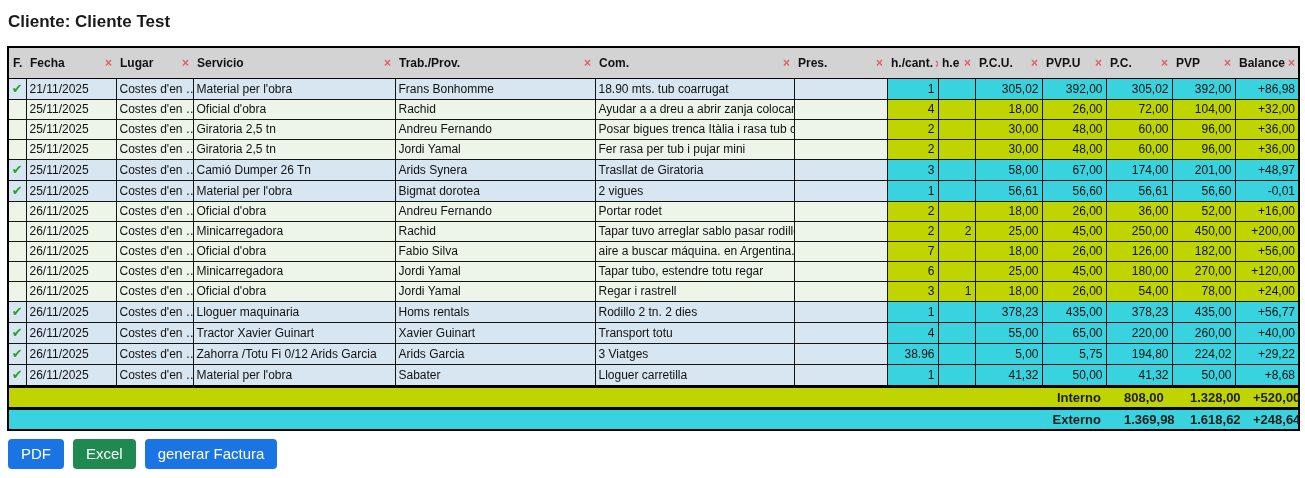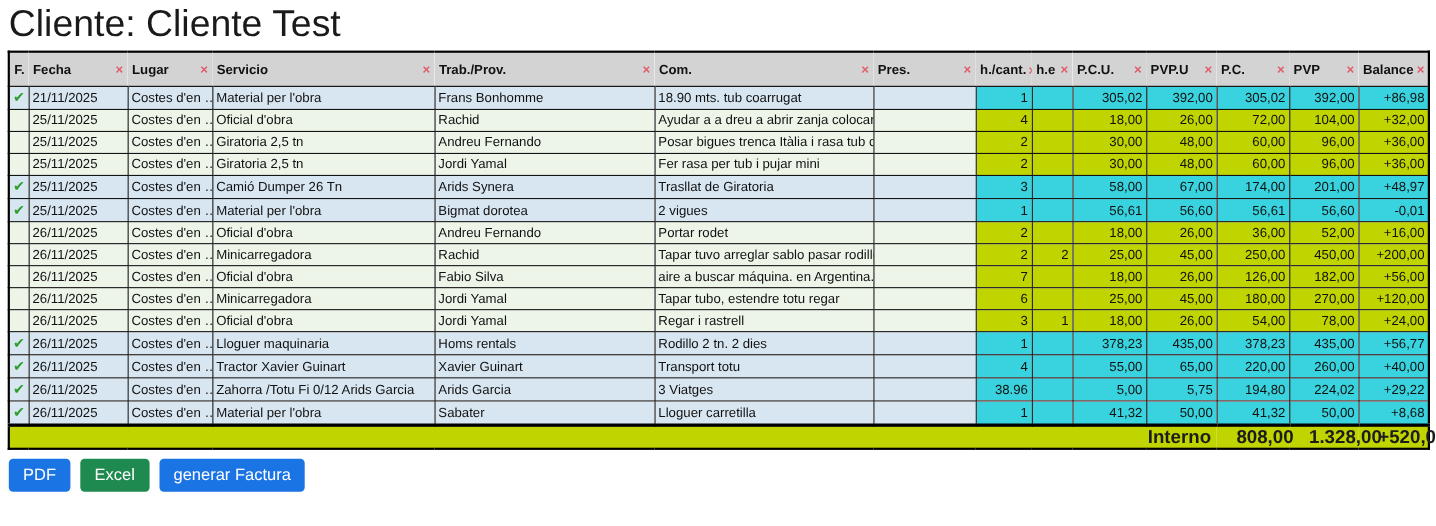--- a/index.html
+++ b/index.html
@@ -9,22 +9,22 @@
     color: #111;
   }
   body {
     width: 1305px;
     height: 478px;
     box-sizing: border-box;
     padding: 6px 6px 0 7px;
     overflow: hidden;
   }
   h1.page-title {
-    font-size: 34px;
-    font-weight: 400;
+    font-size: 17px;
+    font-weight: 700;
     line-height: 32px;
     margin: 0 0 8px 1px;
     color: #1a1a1a;
   }
   table.costs {
     border-collapse: collapse;
     table-layout: fixed;
     width: 1293px;
     border: 2px solid #000;
   }
@@ -82,21 +82,21 @@
     color: var(--check-green);
     font-size: 13px;
     font-weight: 700;
     line-height: 19px;
   }
   tfoot td {
     border: none;
     border-top: 3px solid #000;
     height: 19px;
     line-height: 19px;
-    font-size: 17px;
+    font-size: 13px;
     font-weight: 700;
     padding: 0 18px;
     white-space: nowrap;
   }
   tfoot td.sum-label { text-align: right; padding-right: 5px; }
   tfoot tr.sum-interno td { background: var(--interno); color: #1c1c1c; }
   tfoot tr.sum-externo td { background: var(--externo); color: #1c1c1c; }
   tfoot tr.sum-total   td { background: var(--total);   color: #ffffff; }
   .toolbar {
     margin-top: 8px;
@@ -468,20 +468,26 @@
         <td class="num col-balance">+8,68</td>
       </tr>
     </tbody>
   <tfoot>
       <tr class="summary sum-interno">
         <td class="sum-label" colspan="11">Interno</td>
         <td class="num">808,00</td>
         <td class="num">1.328,00</td>
         <td class="num">+520,00</td>
       </tr>
+      <tr class="summary sum-externo">
+        <td class="sum-label" colspan="11">Externo</td>
+        <td class="num">1.369,98</td>
+        <td class="num">1.618,62</td>
+        <td class="num">+248,64</td>
+      </tr>
     </tfoot>
 </table>
 
 <div class="toolbar">
   <button class="btn btn-blue">PDF</button>
   <button class="btn btn-green">Excel</button>
   <button class="btn btn-blue">generar Factura</button>
 </div>
 
 </body></html>

